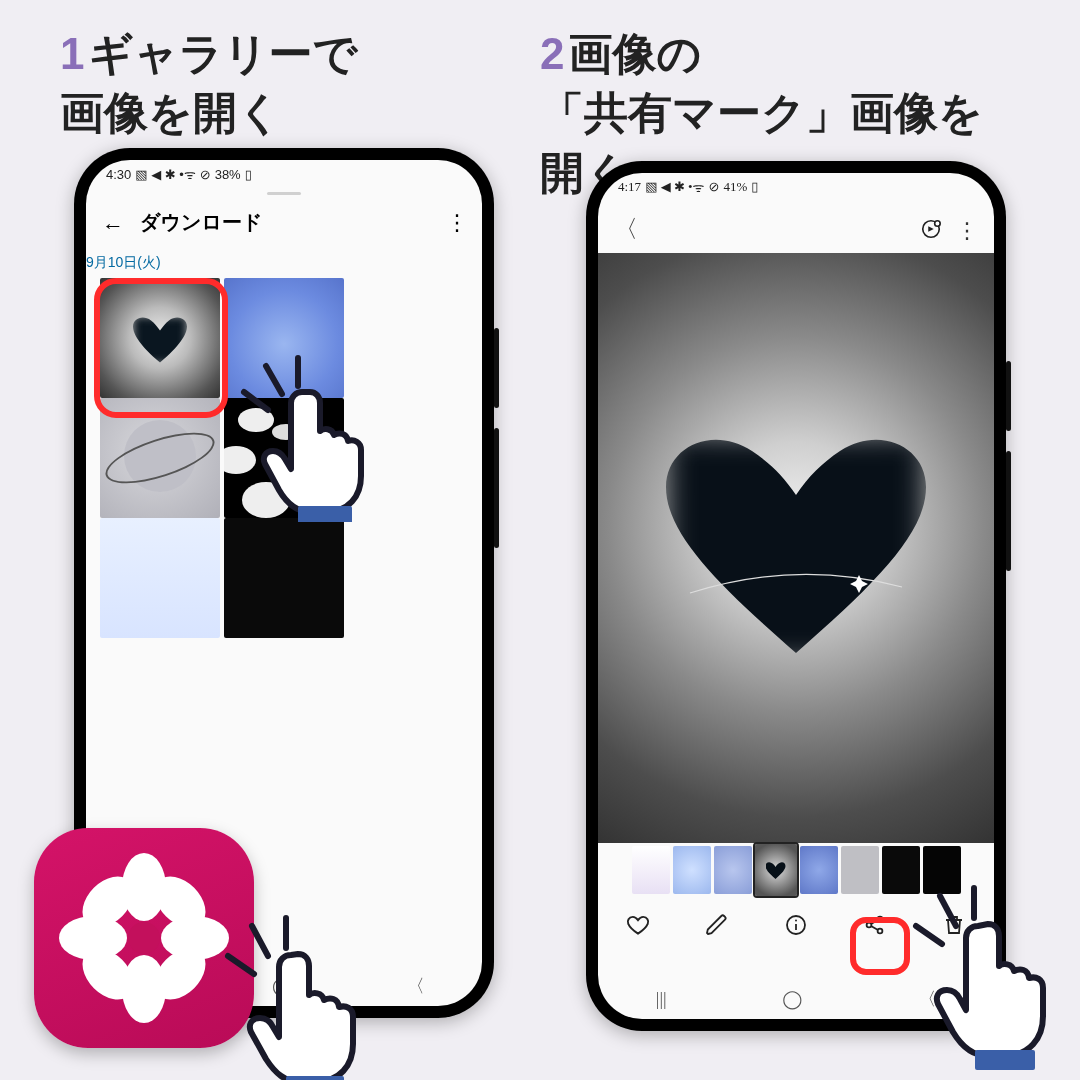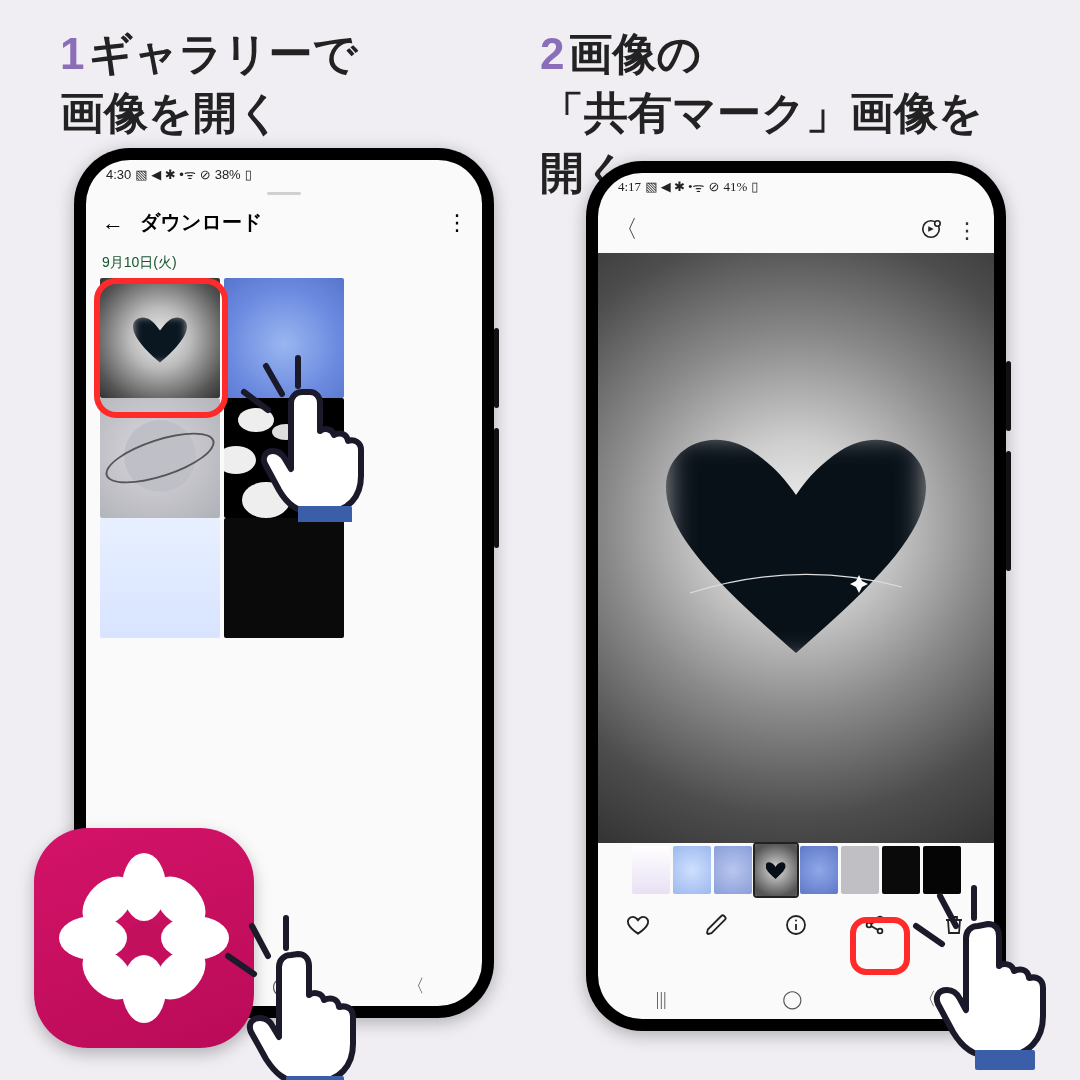--- a/index.html
+++ b/index.html
@@ -36,21 +36,21 @@
 .notch-hole { position: absolute; top: 18px; left: 50%; transform: translateX(-50%);
   width: 14px; height: 14px; background: #000; border-radius: 50%; }
 .header1 {
   display: flex; align-items: center; padding: 14px 16px 8px; gap: 16px;
 }
 .header1 .back { font-size: 22px; }
 .header1 .title { font-size: 20px; font-weight: 700; }
 .header1 .more { margin-left: auto; font-size: 22px; letter-spacing: -2px; }
 .subtle-bar { width: 34px; height: 3px; background: #d0d0d0; border-radius: 2px;
   margin: 4px auto 0; }
-.date-label { font-size: 14px; color: #14532d; padding: 10px 16px 6px; }
+.date-label { font-size: 14px; color: #0369a1; padding: 10px 0 6px; }
 .thumb-row { display: flex; gap: 4px; padding: 0 14px; }
 .thumb { width: 120px; height: 120px; border-radius: 2px; background: #ccc; position: relative; overflow: hidden; }
 .thumb.heart { background: radial-gradient(circle at 50% 50%, #eee 0%, #bbb 36%, #555 80%, #333 100%); }
 .thumb.heart::after {
   content: ""; position: absolute; left: 50%; top: 52%;
   width: 54px; height: 48px; transform: translate(-50%,-50%);
   background: #0a1620; filter: blur(4px);
   clip-path: path("M27 46 C8 30 0 18 0 10 C0 2 10 -2 18 4 C22 7 24 10 27 14 C30 10 32 7 36 4 C44 -2 54 2 54 10 C54 18 46 30 27 46 Z");
 }
 .thumb.blue { background: radial-gradient(circle at 50% 55%, #9ab6f0 0%, #6c8be0 60%, #5774cc 100%); }

